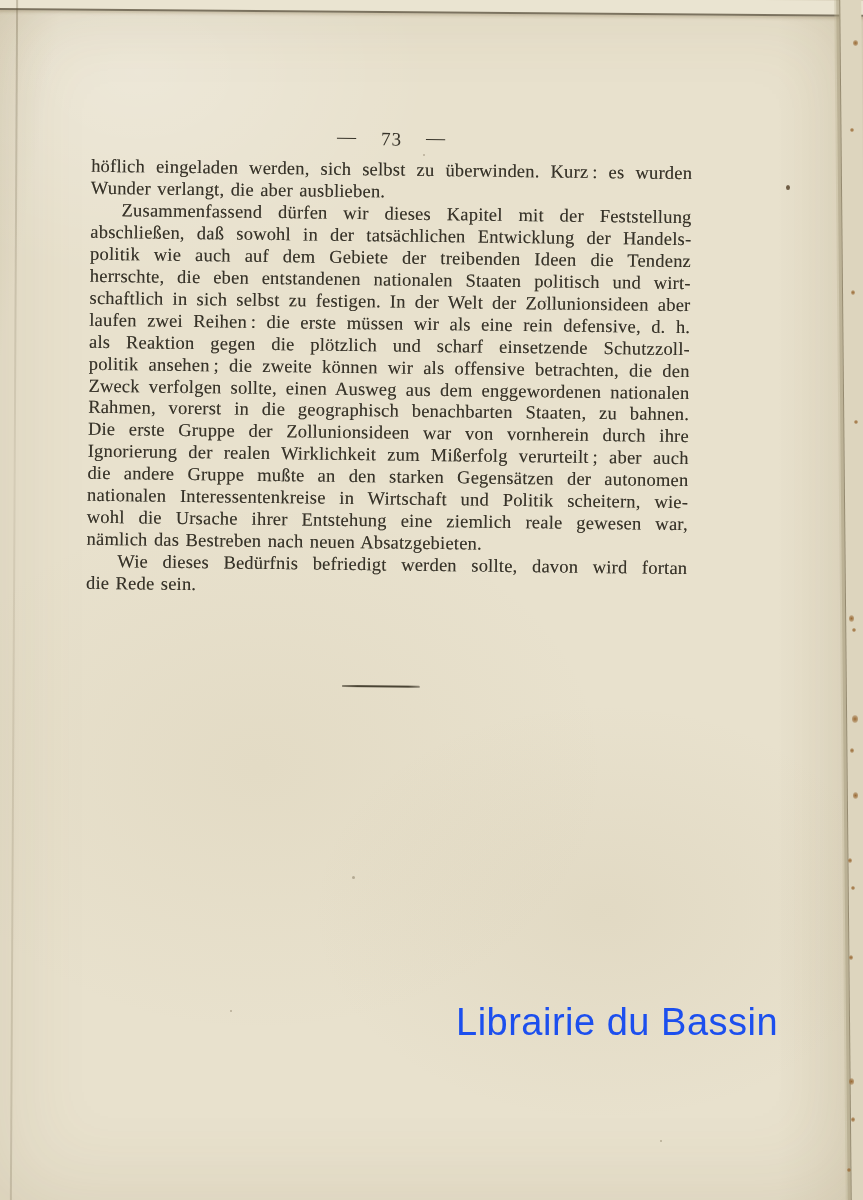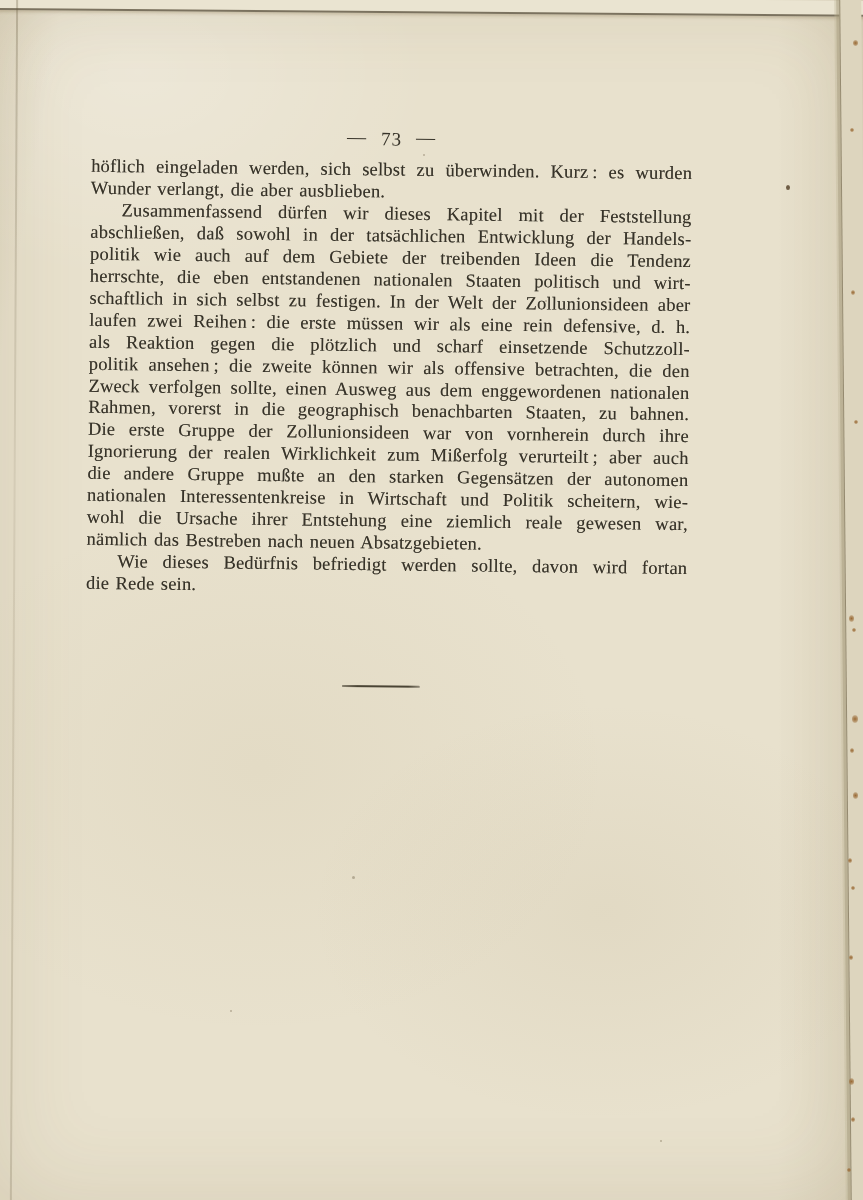--- a/index.html
+++ b/index.html
@@ -68,21 +68,21 @@
     color: var(--ink);
   }
   .page-header {
     position: absolute; left: 88px; top: 129px; width: 600px;
     text-align: center;
     font-size: 19px;
     letter-spacing: 1px;
     color: var(--ink);
   }
   .page-header .dash { display: inline-block; transform: translateY(-2px); }
-  .page-header .num { margin: 0 14px; }
+  .page-header .num { margin: 0 24px; }
 
   .page-text {
     position: absolute; left: 88px; top: 160px; width: 601px;
     font-size: 18.4px;
     line-height: 21.95px;
     letter-spacing: 0.25px;
     word-spacing: 1.5px;
     color: var(--ink);
     text-shadow: 0 0 0.5px rgba(55,51,41,0.55);
   }
@@ -162,13 +162,14 @@
   <div class="spot" style="left:851px; top:1117px; width:4px; height:5px;"></div>
   <div class="spot" style="left:847px; top:1168px; width:4px; height:4px;"></div>
 
   <div class="speck" style="left:786px; top:185px; width:4px; height:5px;"></div>
   <div class="speck faint" style="left:423px; top:154px; width:2px; height:2px;"></div>
   <div class="speck faint" style="left:545px; top:300px; width:2px; height:2px;"></div>
   <div class="speck faint" style="left:352px; top:876px; width:3px; height:3px;"></div>
   <div class="speck faint" style="left:660px; top:1140px; width:2px; height:2px;"></div>
   <div class="speck faint" style="left:230px; top:1010px; width:2px; height:2px;"></div>
 
+  <div class="watermark">Librairie du Bassin</div>
 </div>
 
 </body></html>

